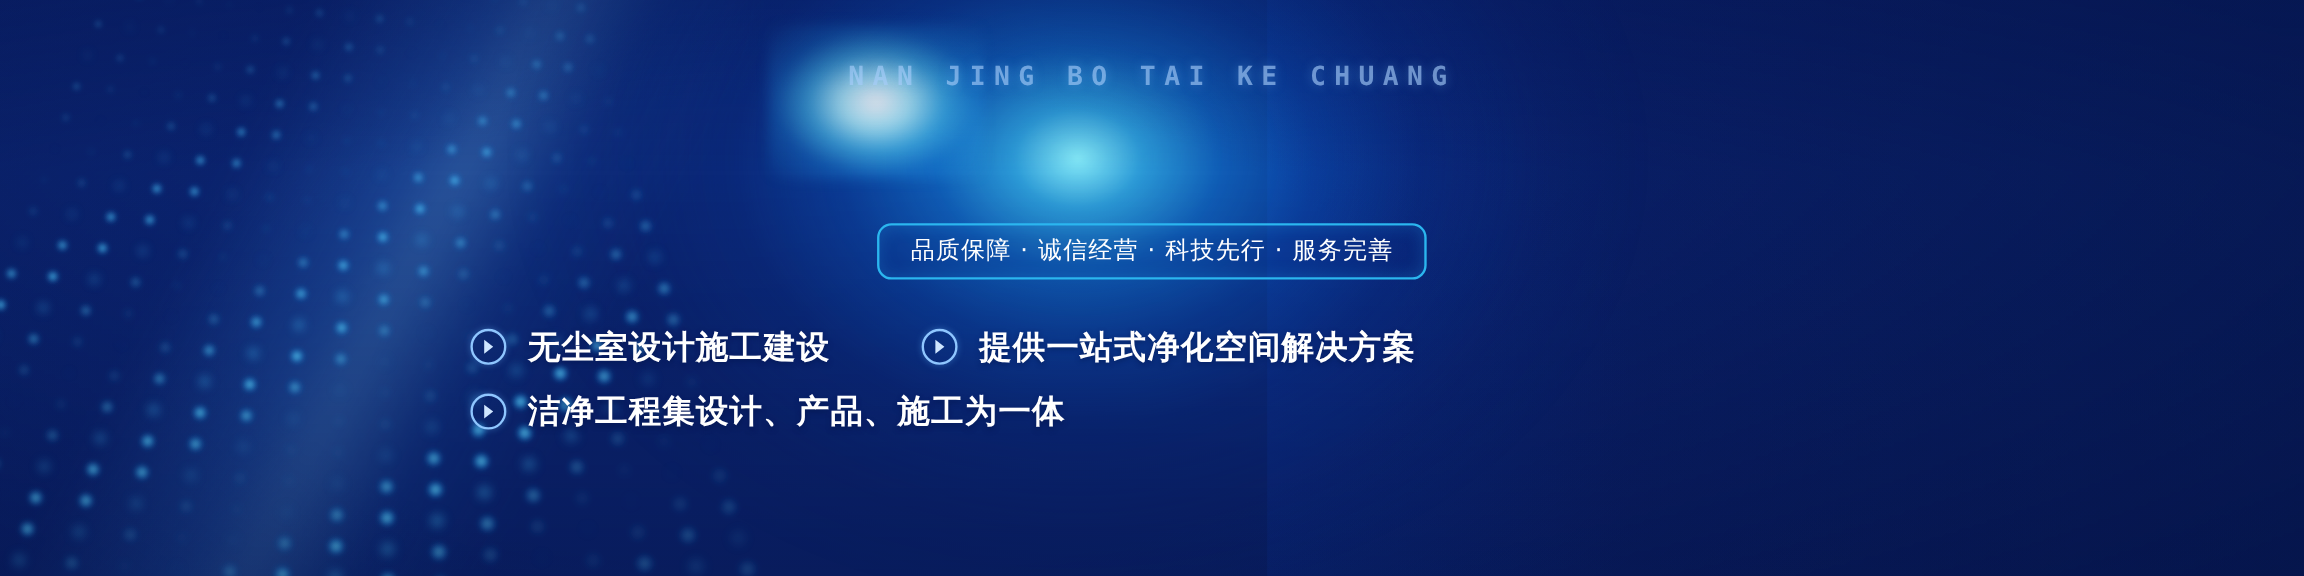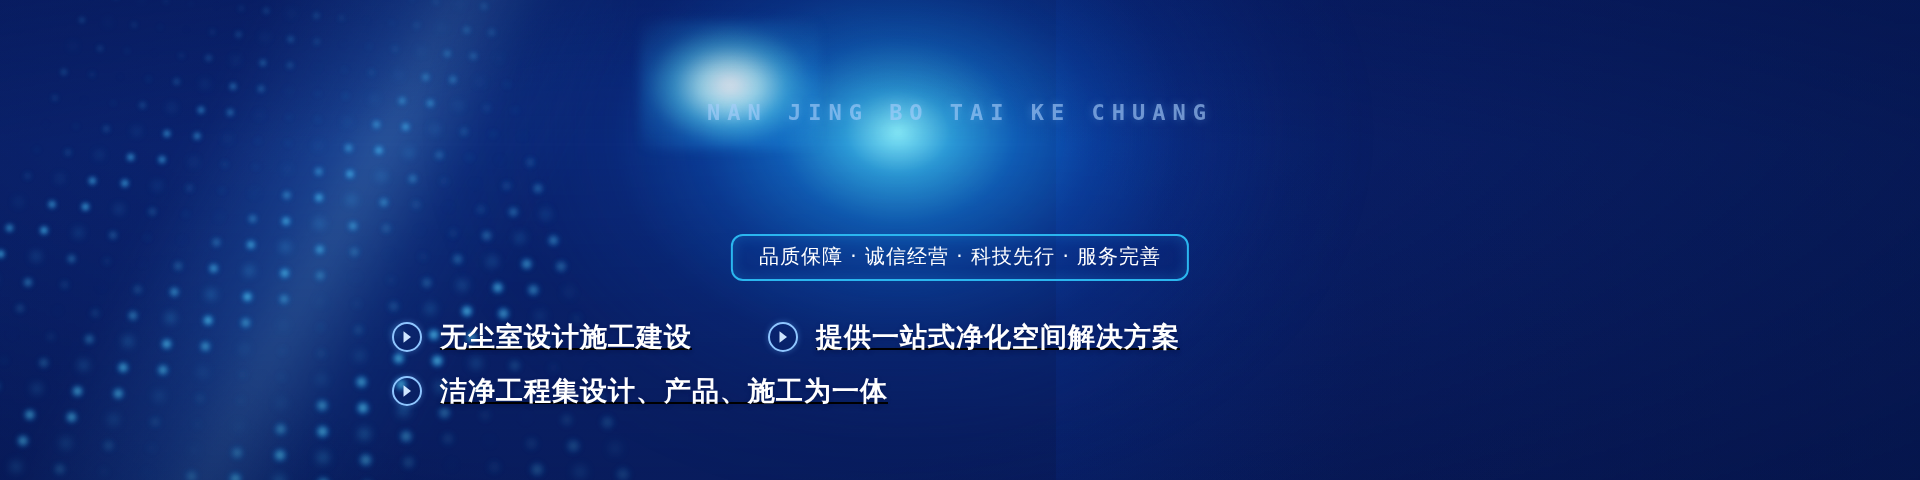--- a/index.html
+++ b/index.html
@@ -76,21 +76,21 @@
   .dots{
     position:absolute;
     left:-60px; top:-40px;
     width:720px; height:580px;
     overflow:hidden;
   }
   .dots svg{display:block;}
 
   
   .content{
-    position:absolute; inset:0;margin-top:48px;
+    position:absolute; inset:0;
   }
 
   .pinyin{
     position:absolute;
     left:0; right:0; top:52px;
     text-align:center;
     font-family:"DejaVu Sans Mono","Liberation Mono",monospace;
     font-size:22px;
     font-weight:700;
     letter-spacing:7px;
@@ -161,21 +161,20 @@
     letter-spacing:1px;
     white-space:nowrap;
     line-height:1.15;
   }
 
   .features{
     position:absolute;
     left:392px;
     top:262px;
     width:1100px;
-    text-decoration:underline;
   }
   .feature-row{
     display:flex;
     align-items:center;
     height:54px;
   }
   .feature{
     display:flex;
     align-items:center;
   }

